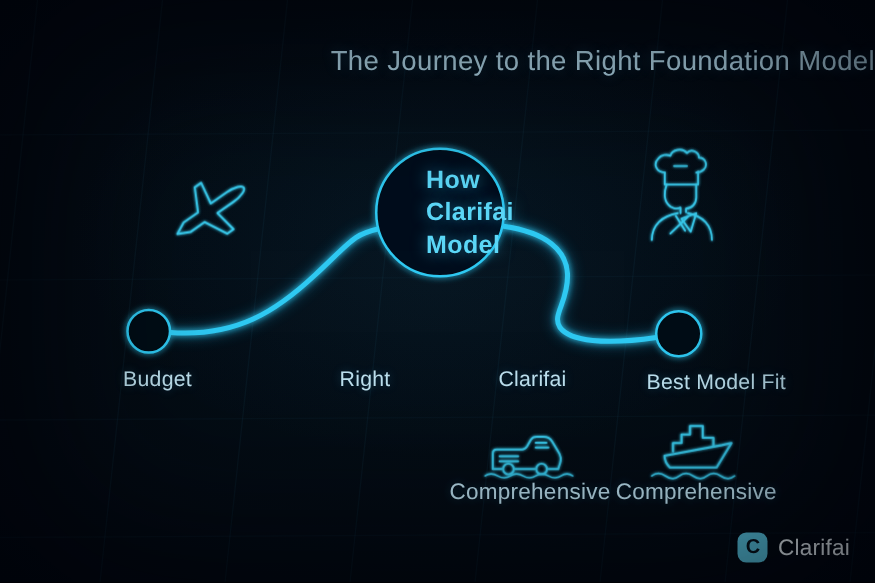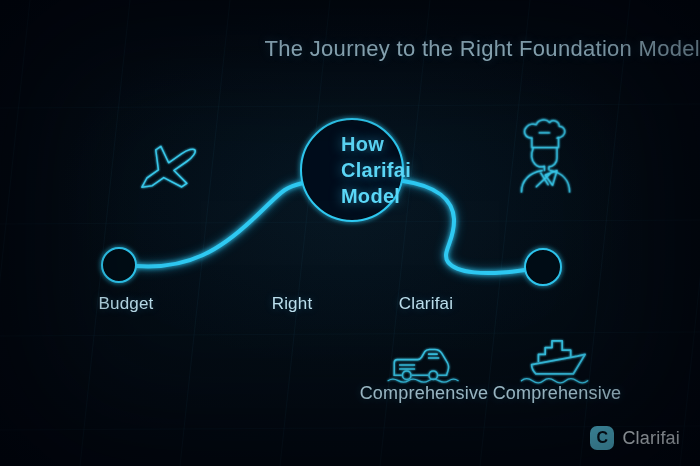--- a/index.html
+++ b/index.html
@@ -137,20 +137,21 @@
 
   <div class="center-label">
     <span>How</span>
     <span>Clarifai</span>
     <span>Model</span>
   </div>
 
   <div class="label" style="left:126px;top:294px">Budget</div>
   <div class="label" style="left:292px;top:294px">Right</div>
   <div class="label" style="left:426px;top:294px">Clarifai</div>
+  <div class="label" style="left:573px;top:296px">Best Model Fit</div>
   <div class="label small" style="left:424px;top:383px">Comprehensive</div>
   <div class="label small" style="left:557px;top:383px">Comprehensive</div>
 
   <div class="logo">
     <div class="logo-square">
       <span>C</span>
     </div>
     <span class="logo-word">Clarifai</span>
   </div>
 

